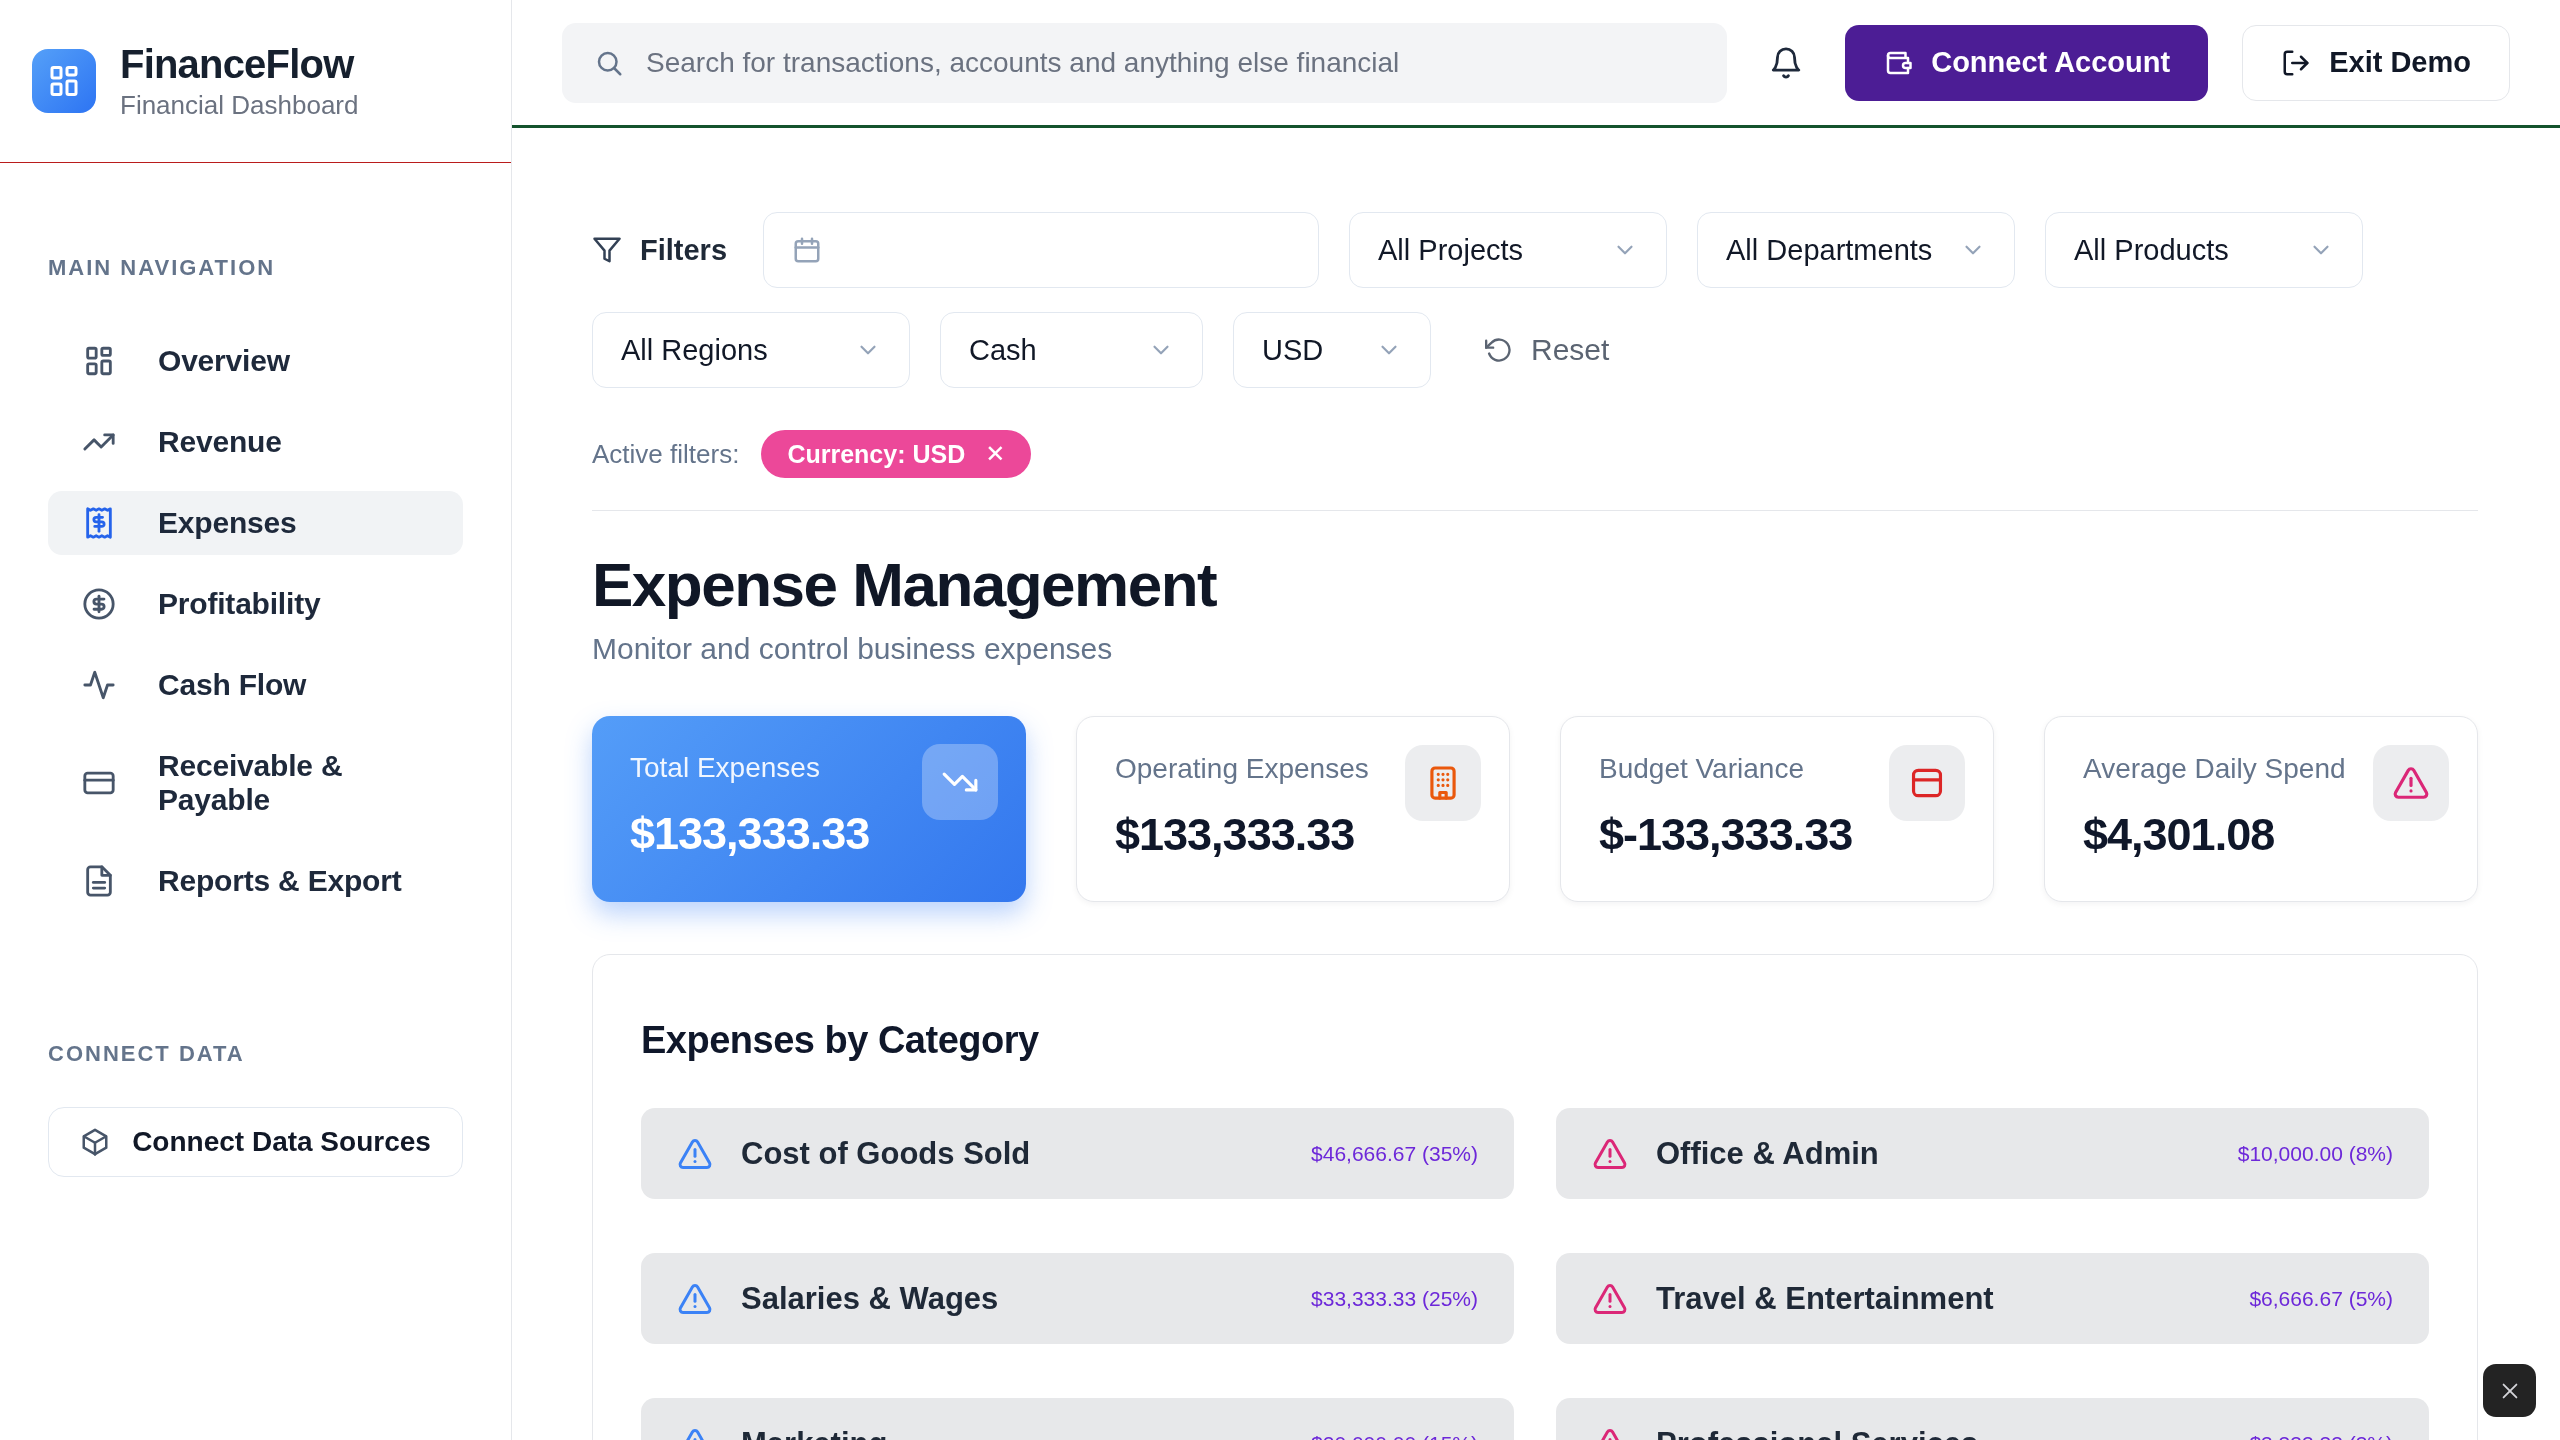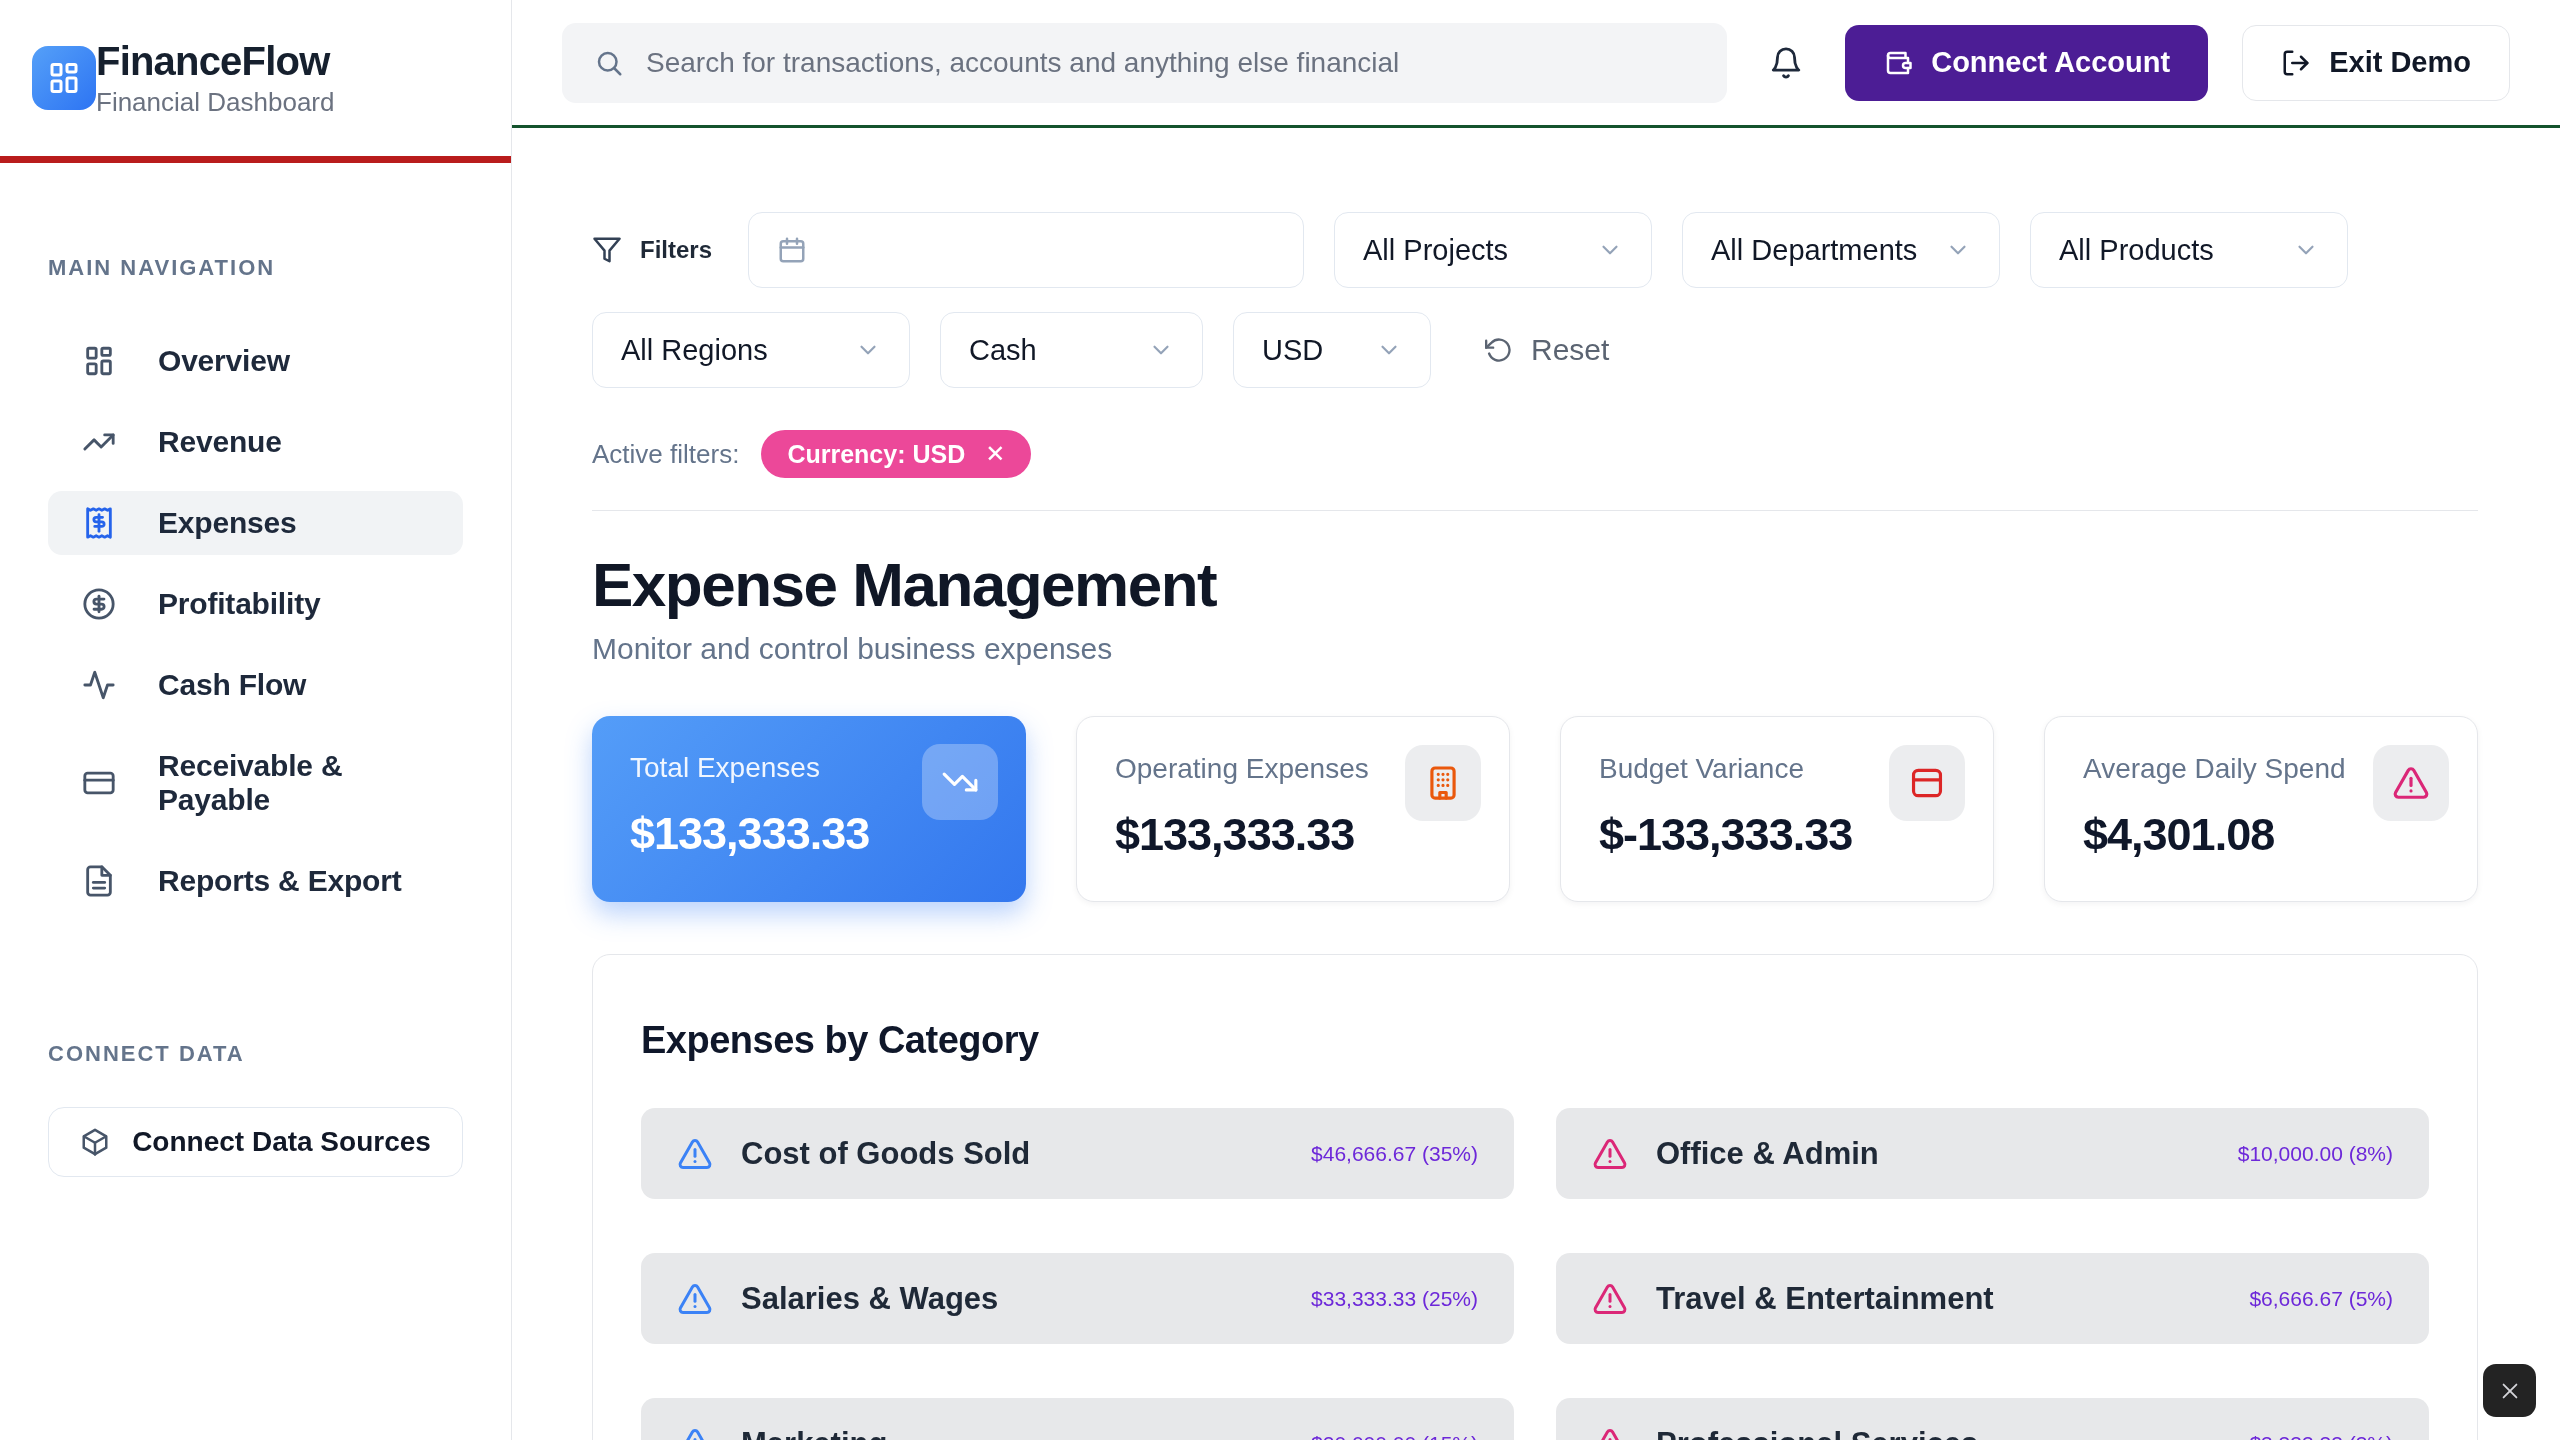--- a/index.html
+++ b/index.html
@@ -2,21 +2,21 @@
 <html><head>
 <meta charset="utf-8">
 <style>
   * { margin:0; padding:0; box-sizing:border-box; }
   html,body { width:2560px; height:1440px; overflow:hidden; }
   body { font-family:"Liberation Sans", sans-serif; background:#fff; color:#0F172A; }
   .app { display:flex; width:2560px; height:1440px; }
 
   
   .sidebar { width:512px; min-width:512px; border-right:1px solid #E5E7EB; background:#fff; display:flex; flex-direction:column; }
-  .sidebar-header { height:163px; border-bottom:7px solid #b91c1c; display:flex; align-items:center; padding:0 32px 0 32px; }
+  .sidebar-header { height:163px; border-bottom:1px solid #b91c1c; display:flex; align-items:center; gap:24px; padding:0 32px 0 32px; }
   .logo-box { width:64px; height:64px; border-radius:16px; background:linear-gradient(135deg,#55A0F8 0%,#2D74F3 100%); display:flex; align-items:center; justify-content:center; flex:none; }
   .logo-box svg { width:36px; height:36px; stroke:#fff; }
   .brand-title { font-size:40px; font-weight:800; color:#16202E; letter-spacing:-0.8px; line-height:1.1; }
   .brand-sub { font-size:26px; color:#6B7280; margin-top:4px; }
 
   .side-section { padding:0 48px; }
   .section-label { font-size:22px; font-weight:700; color:#64748B; letter-spacing:2px; }
   .nav-label-1 { margin-top:92px; }
   .nav-list { margin-top:48px; }
   .nav-item { display:flex; align-items:center; gap:42px; padding:15px 34px; border-radius:14px; margin-bottom:17px; cursor:pointer; }
@@ -45,21 +45,21 @@
   .btn-pink svg { stroke:#fff; }
   .btn-outline { background:#fff; border:1.5px solid #E5E7EB; color:#111827; }
   .btn-outline svg { stroke:#111827; }
 
   .content { padding:84px 82px 0 80px; flex:1; }
 
   
   .filter-row { display:flex; align-items:center; gap:30px; }
   .filters-tag { display:flex; align-items:center; gap:18px; margin-right:6px; }
   .filters-tag svg { width:30px; height:30px; stroke:#334155; }
-  .filters-tag span { font-size:24px; font-weight:700; color:#1F2937; }
+  .filters-tag span { font-size:29px; font-weight:700; color:#1F2937; }
   .field { height:76px; border:1.5px solid #E2E8F0; border-radius:14px; background:#fff; display:flex; align-items:center; padding:0 28px; gap:20px; cursor:pointer; }
   .field svg.cal { width:30px; height:30px; stroke:#94A3B8; flex:none; }
   .field input { border:none; outline:none; background:transparent; font-family:"Liberation Sans",sans-serif; font-size:29px; color:#111827; width:100%; }
   .field input::placeholder { color:#94A3B8; }
   .select { justify-content:space-between; }
   .select .sel-val { font-size:29px; color:#111827; }
   .select svg.chev { width:26px; height:26px; stroke:#94A3B8; flex:none; }
   .w-date { width:556px; }
   .w-lg { width:318px; }
   .w-md { width:263px; }

